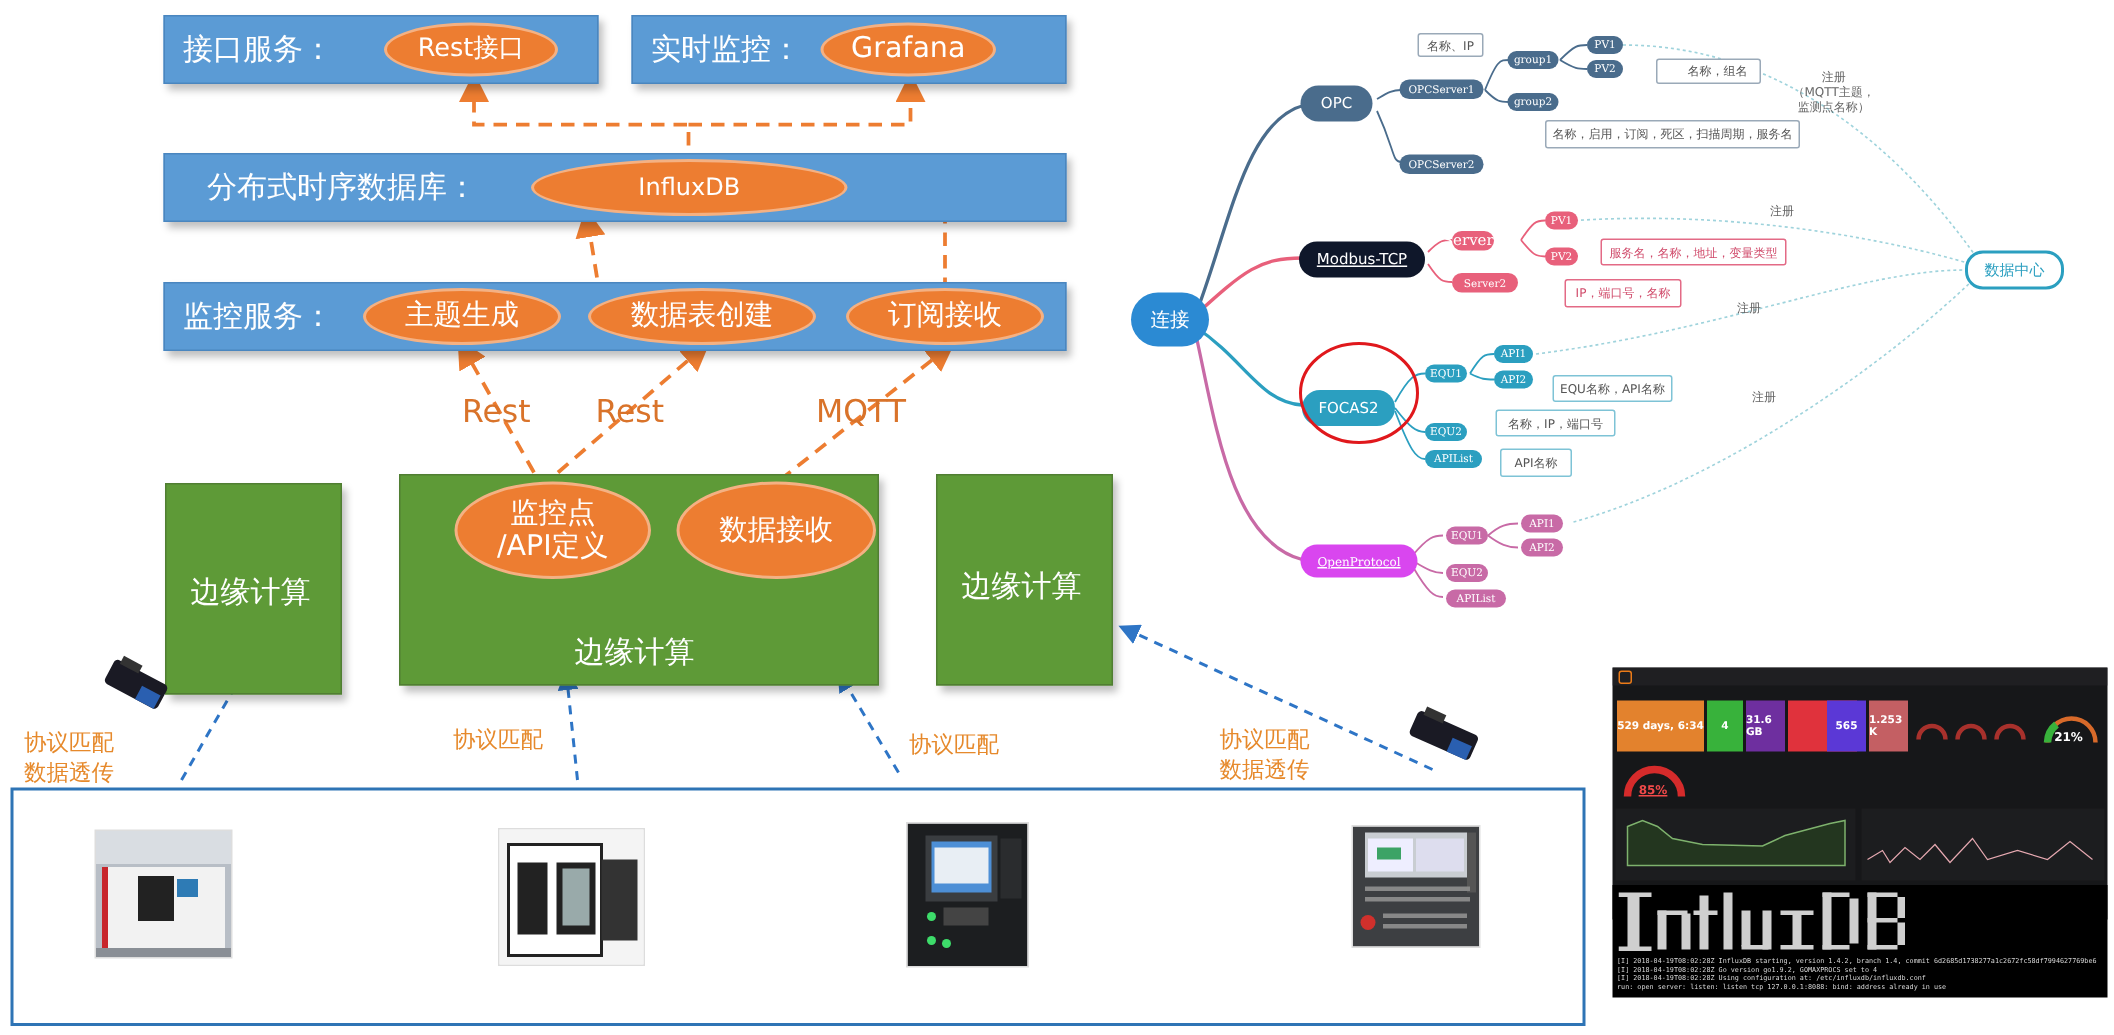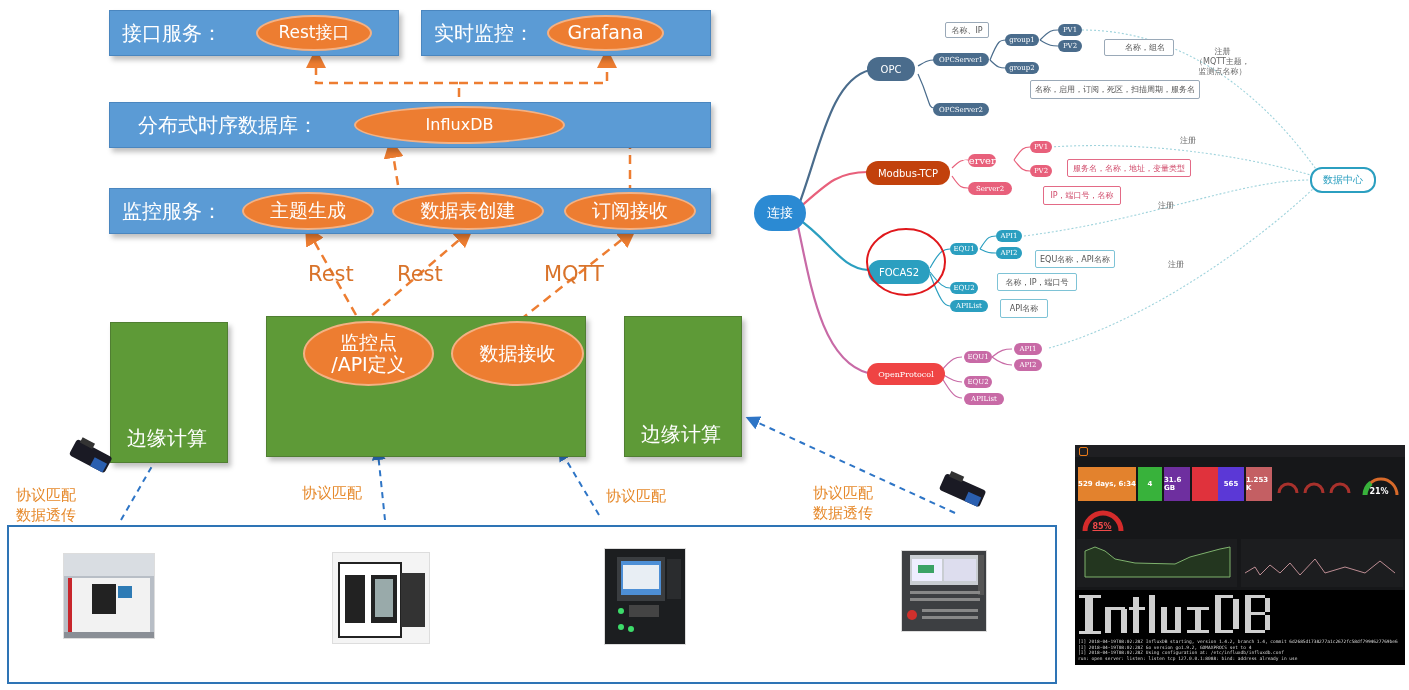--- a/index.html
+++ b/index.html
@@ -2,21 +2,21 @@
 <html><head>
 <meta charset="utf-8">
 <style>
   html,body{margin:0;padding:0;background:#ffffff;}
   body{width:1409px;height:690px;position:relative;overflow:hidden;font-family:"DejaVu Sans","Liberation Sans",sans-serif;}
   .abs{position:absolute;}
   .bar{position:absolute;background:#5b9bd5;border:1px solid #4a86bf;box-shadow:3px 4px 5px rgba(0,0,0,0.25);}
   .bar-label{position:absolute;color:#fff;font-size:20px;top:50%;transform:translateY(-50%);white-space:nowrap;}
   .oval{position:absolute;background:#ed7d31;border:2px solid #f4b183;border-radius:50%;color:#fff;display:flex;align-items:center;justify-content:center;text-align:center;font-size:19px;box-sizing:border-box;line-height:1.15;}
   .green{position:absolute;background:#5e9a37;border:1px solid #507e32;box-shadow:3px 4px 5px rgba(0,0,0,0.25);}
-  .green-label{position:absolute;color:#fff;font-size:20px;white-space:nowrap;margin-top:44px;}
+  .green-label{position:absolute;color:#fff;font-size:20px;white-space:nowrap;}
   .proto{position:absolute;color:#e6892b;font-size:15px;line-height:20px;white-space:nowrap;}
   .arrowtxt{position:absolute;color:#d9732a;font-size:21px;}
   .machine{position:absolute;border:1px solid #ddd;}
   
   .mm-node{position:absolute;color:#fff;border-radius:14px;display:flex;align-items:center;justify-content:center;white-space:nowrap;font-family:"DejaVu Serif",serif;}
   .mm-note{position:absolute;background:#fff;border:1px solid #9aa9b8;border-radius:2px;font-size:8px;color:#555;display:flex;align-items:center;justify-content:center;white-space:nowrap;}
   .mm-note.pink{border-color:#e36a86;color:#d04a6a;}
   .reg{position:absolute;font-size:8px;color:#666;white-space:nowrap;text-align:center;line-height:10px;}
   
   .graf{position:absolute;left:1075px;top:413px;width:330px;height:168px;background:#161719;overflow:hidden;margin-top:32px;}
@@ -218,42 +218,42 @@
 <div class="mm-node" style="left:933px;top:53px;width:56px;height:13px;background:#4a6c8c;font-size:7px;">OPCServer1</div>
 <div class="mm-node" style="left:933px;top:103px;width:56px;height:13px;background:#4a6c8c;font-size:7px;">OPCServer2</div>
 <div class="mm-node" style="left:1005px;top:34px;width:34px;height:12px;background:#4a6c8c;font-size:7px;">group1</div>
 <div class="mm-node" style="left:1005px;top:62px;width:34px;height:12px;background:#4a6c8c;font-size:7px;">group2</div>
 <div class="mm-node" style="left:1058px;top:24px;width:24px;height:12px;background:#4a6c8c;font-size:7px;">PV1</div>
 <div class="mm-node" style="left:1058px;top:40px;width:24px;height:12px;background:#4a6c8c;font-size:7px;">PV2</div>
 <div class="mm-note" style="left:945px;top:22px;width:42px;height:14px;">名称、IP</div>
 <div class="mm-note" style="left:1104px;top:39px;width:56px;height:15px;padding-left:12px;">名称，组名</div>
 <div class="mm-note" style="left:1030px;top:80px;width:168px;height:17px;">名称，启用，订阅，死区，扫描周期，服务名</div>
 
-<div class="mm-node" style="left:866px;top:161px;width:84px;height:24px;background:#c2410c;font-size:10px;font-family:'DejaVu Sans',sans-serif;">Modbus-TCP</div>
+<div class="mm-node" style="left:866px;top:161px;width:84px;height:24px;background:#0f172a;font-size:10px;font-family:'DejaVu Sans',sans-serif;text-decoration:underline;">Modbus-TCP</div>
 <div class="mm-node" style="left:968px;top:154px;width:28px;height:13px;background:#e8607b;font-size:10px;">Server1</div>
 <div class="mm-node" style="left:968px;top:182px;width:44px;height:13px;background:#e8607b;font-size:7px;">Server2</div>
 <div class="mm-node" style="left:1030px;top:141px;width:22px;height:12px;background:#e8607b;font-size:7px;">PV1</div>
 <div class="mm-node" style="left:1030px;top:165px;width:22px;height:12px;background:#e8607b;font-size:7px;">PV2</div>
 <div class="mm-note pink" style="left:1067px;top:159px;width:122px;height:16px;">服务名，名称，地址，变量类型</div>
 <div class="mm-note pink" style="left:1043px;top:186px;width:76px;height:17px;">IP，端口号，名称</div>
 
 <div class="mm-node" style="left:868px;top:260px;width:62px;height:24px;background:#2b9fc0;font-size:10px;font-family:'DejaVu Sans',sans-serif;">FOCAS2</div>
 <svg class="abs" style="left:864px;top:226px" width="84" height="72">
     <ellipse cx="42" cy="36" rx="39" ry="33" fill="none" stroke="#e0181c" stroke-width="2"></ellipse>
   </svg>
 <div class="mm-node" style="left:950px;top:243px;width:28px;height:12px;background:#2b9fc0;font-size:7px;">EQU1</div>
 <div class="mm-node" style="left:950px;top:282px;width:28px;height:12px;background:#2b9fc0;font-size:7px;">EQU2</div>
 <div class="mm-node" style="left:950px;top:300px;width:38px;height:12px;background:#2b9fc0;font-size:7px;">APIList</div>
 <div class="mm-node" style="left:996px;top:230px;width:26px;height:12px;background:#2b9fc0;font-size:7px;">API1</div>
 <div class="mm-node" style="left:996px;top:247px;width:26px;height:12px;background:#2b9fc0;font-size:7px;">API2</div>
 <div class="mm-note" style="left:1035px;top:250px;width:78px;height:16px;border-color:#7ec3d6;">EQU名称，API名称</div>
 <div class="mm-note" style="left:997px;top:273px;width:78px;height:16px;border-color:#7ec3d6;">名称，IP，端口号</div>
 <div class="mm-note" style="left:1000px;top:299px;width:46px;height:17px;border-color:#7ec3d6;">API名称</div>
 
-<div class="mm-node" style="left:867px;top:363px;width:78px;height:22px;background:#ef4444;font-size:8px;">OpenProtocol</div>
+<div class="mm-node" style="left:867px;top:363px;width:78px;height:22px;background:#d946ef;font-size:8px;text-decoration:underline;">OpenProtocol</div>
 <div class="mm-node" style="left:964px;top:351px;width:28px;height:12px;background:#c86aa6;font-size:7px;">EQU1</div>
 <div class="mm-node" style="left:964px;top:376px;width:28px;height:12px;background:#c86aa6;font-size:7px;">EQU2</div>
 <div class="mm-node" style="left:964px;top:393px;width:40px;height:12px;background:#c86aa6;font-size:7px;">APIList</div>
 <div class="mm-node" style="left:1014px;top:343px;width:28px;height:12px;background:#c86aa6;font-size:7px;">API1</div>
 <div class="mm-node" style="left:1014px;top:359px;width:28px;height:12px;background:#c86aa6;font-size:7px;">API2</div>
 
 <div class="reg" style="left:1195px;top:47px;white-space:pre;">注册
 （MQTT主题，
 监测点名称）</div>
 <div class="reg" style="left:1180px;top:136px;">注册</div>

